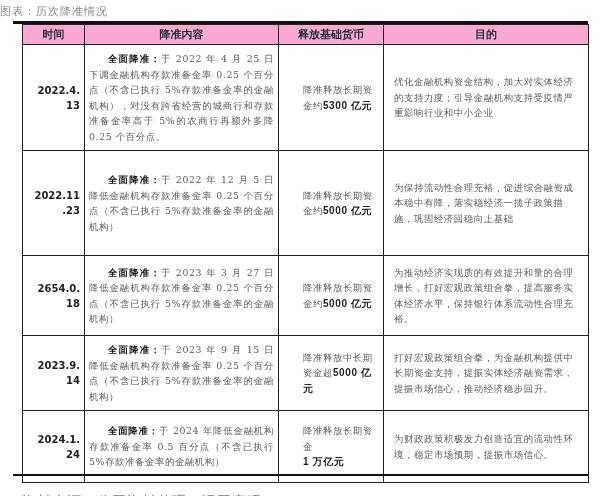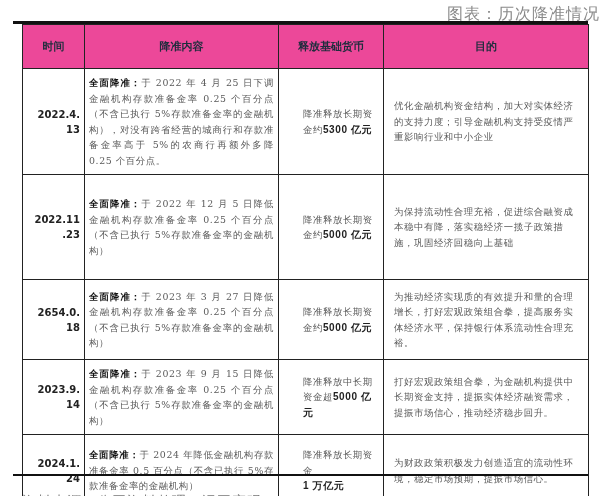--- a/index.html
+++ b/index.html
@@ -1,28 +1,28 @@
 <!DOCTYPE html>
 <html><head>
 <meta charset="utf-8">
 <style>
   html, body { margin:0; padding:0; background:#ffffff; }
   body { width:600px; height:496px; position:relative; overflow:hidden;
          font-family: "DejaVu Serif", "Liberation Serif", serif; color:#595959; }
-  .title { position:absolute; top:4px; left:0; width:600px; text-align:right;
-           font-size:16px; color:#8a8a8a; letter-spacing:1px; }
+  .title { position:absolute; top:4px; left:0; width:600px; text-align:left;
+           font-size:11px; color:#8a8a8a; letter-spacing:1px; }
   .topline { position:absolute; left:13px; top:21px; width:575px; height:3px; background:#111; }
   .bottomline { position:absolute; left:13px; top:474px; width:575px; height:2px; background:#111; }
   table { position:absolute; left:22px; top:24px; width:566px; border-collapse:collapse; table-layout:fixed; }
-  th { background:#ec4899; color:#1f2d3d; font-weight:bold; font-size:11px; height:19px;
-       border:1px solid #222; padding:12px; text-align:center; font-family:"DejaVu Sans", sans-serif; }
+  th { background:#f9a8d4; color:#1f2d3d; font-weight:bold; font-size:11px; height:19px;
+       border:1px solid #222; padding:0; text-align:center; font-family:"DejaVu Sans", sans-serif; }
   td { border:1px solid #222; font-size:9.4px; line-height:15.5px; vertical-align:middle; padding:0 4px; letter-spacing:0.6px; }
   td.date { text-align:right; font-weight:bold; color:#222; font-size:10px; font-family:"DejaVu Sans", sans-serif; letter-spacing:0; line-height:15px;margin-left:10px; }
   td.content { text-align:justify; }
-  .kw { font-weight:bold; color:#111; font-family:"DejaVu Sans", sans-serif; }
+  .kw { font-weight:bold; color:#111; font-family:"DejaVu Sans", sans-serif;margin-left:19px; }
   .amt { font-weight:bold; color:#222; font-family:"Liberation Sans", sans-serif; font-size:10px; }
   td.release { padding-left:24px; }
   td.purpose { padding:0 8px 0 10px;margin-top:48px; }
   .src { position:absolute; left:22px; top:493px; font-size:14px; color:#777; letter-spacing:1px; }
 </style>
 </head>
 <body>
 
 <div class="title">图表：历次降准情况</div>
 <div class="topline"></div>

